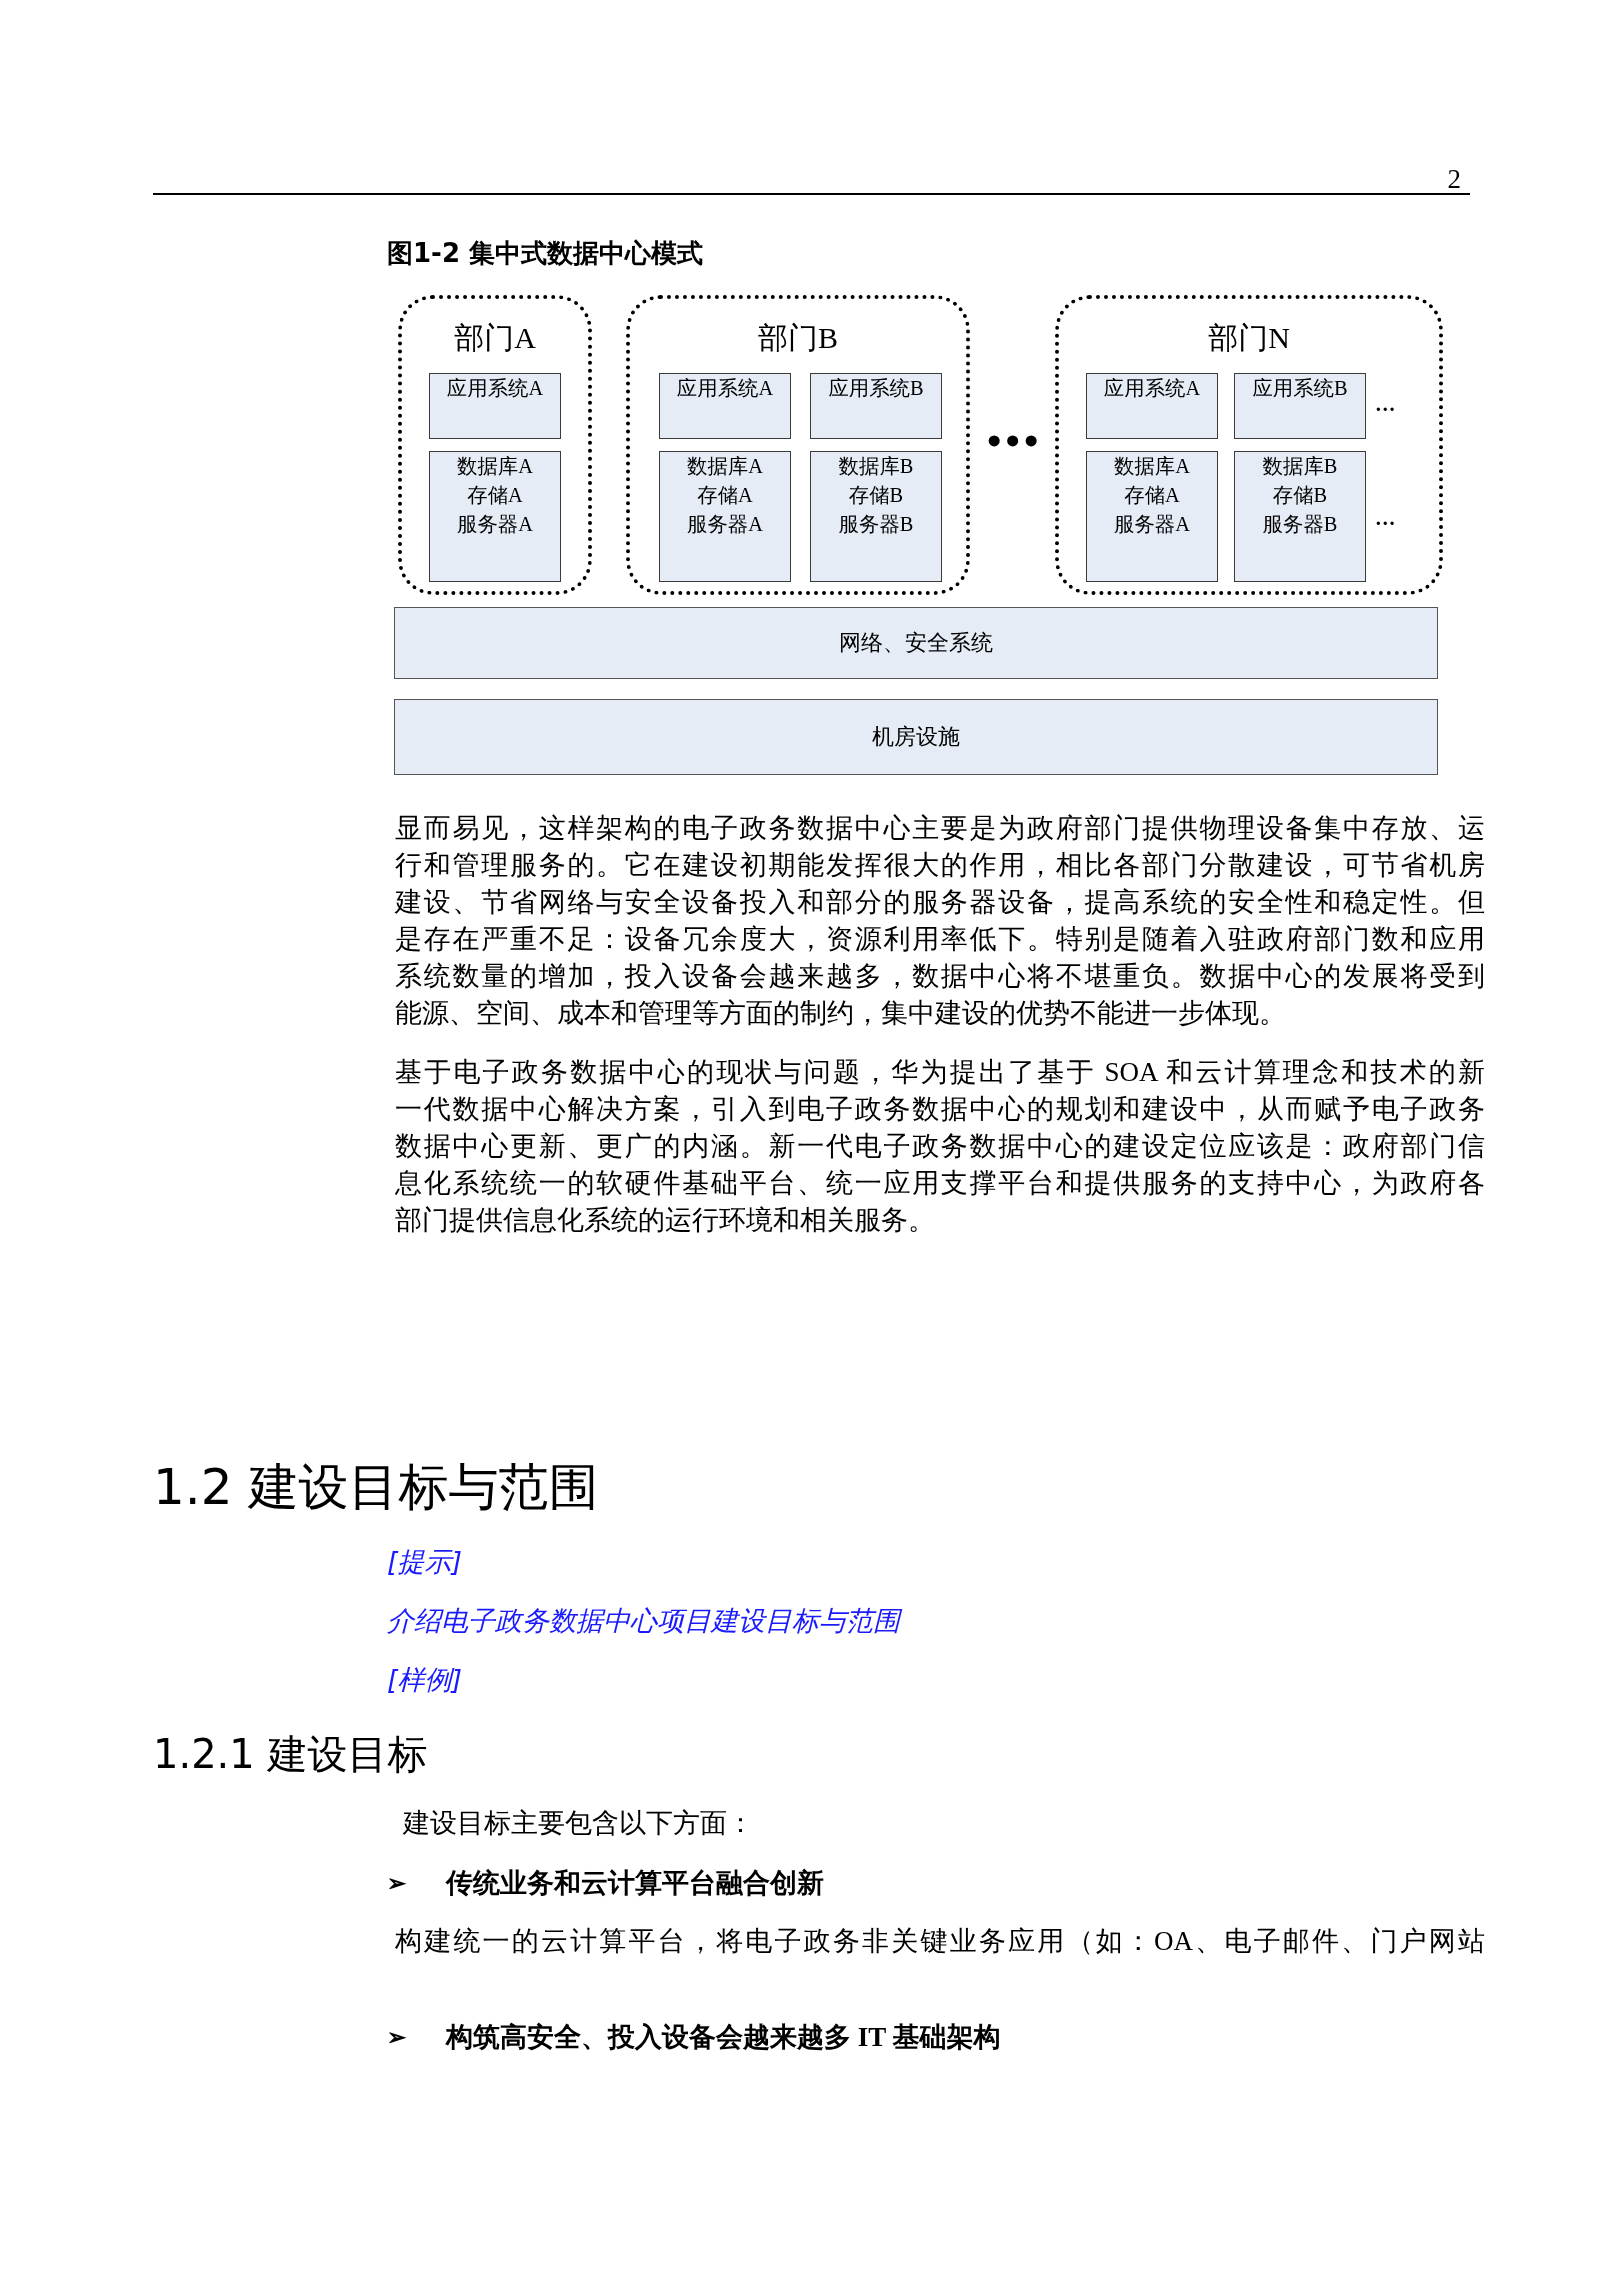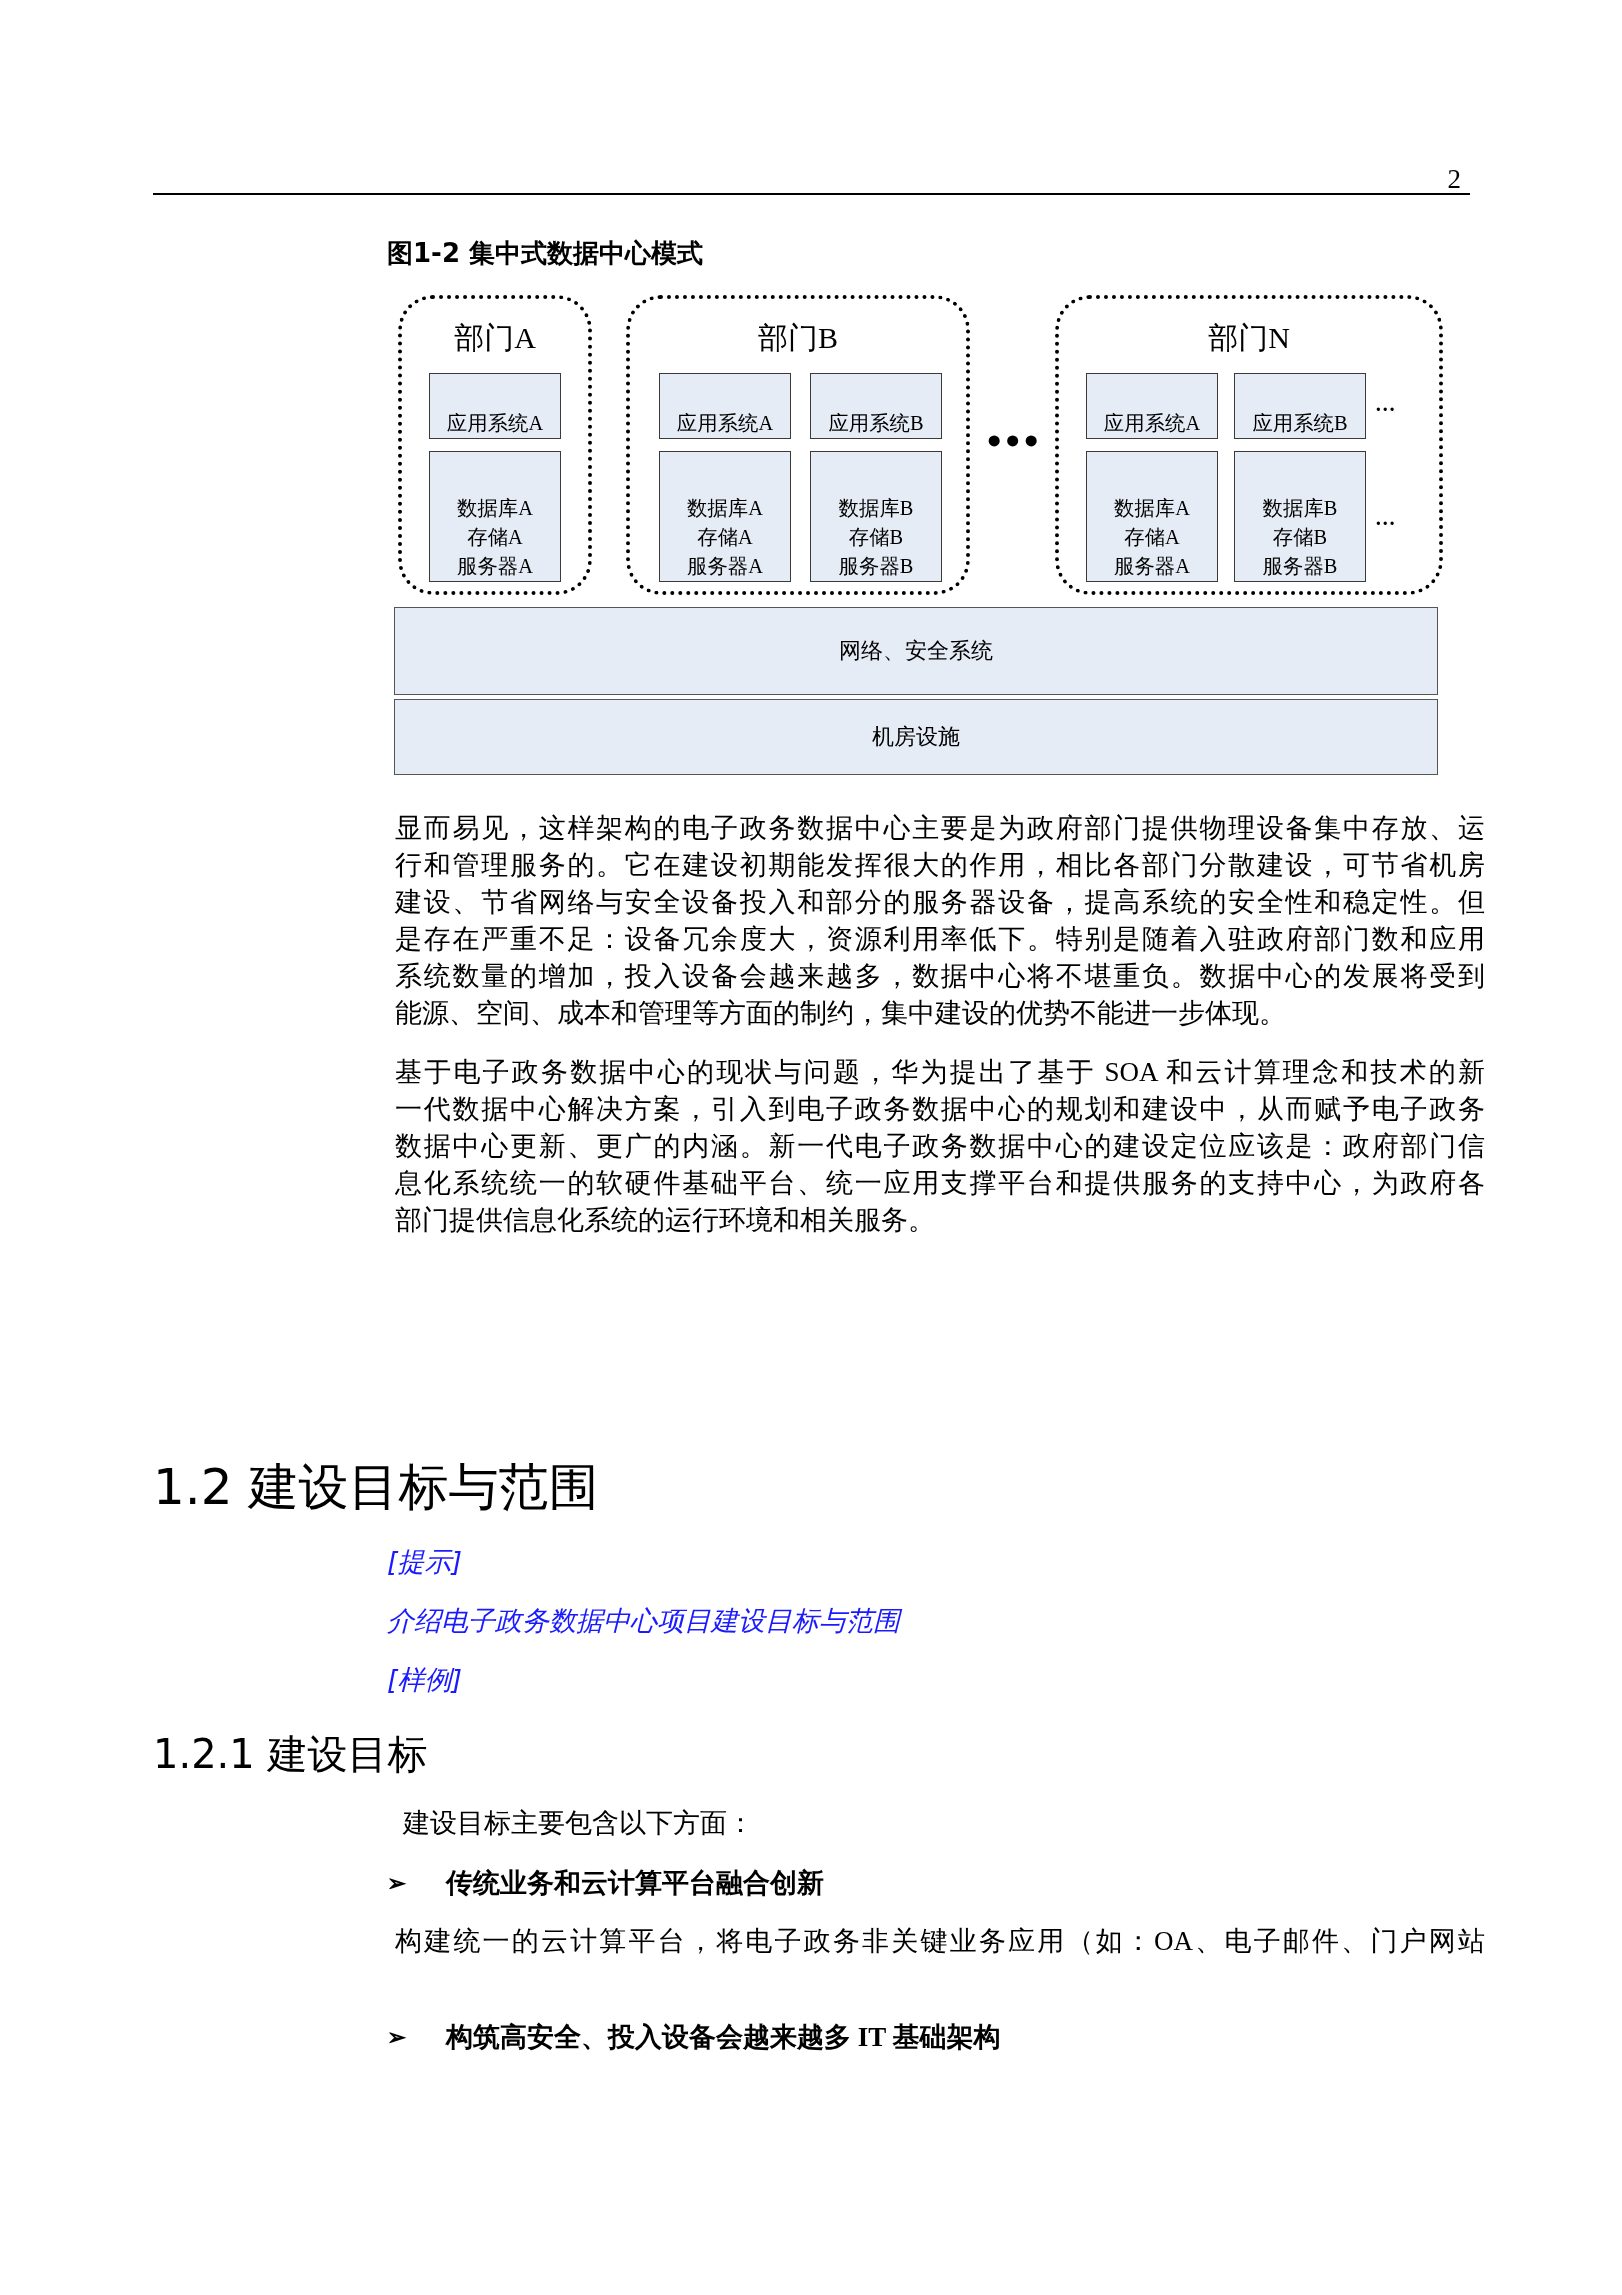--- a/index.html
+++ b/index.html
@@ -7,21 +7,21 @@
          font-family:"Liberation Serif","DejaVu Serif",serif; color:#000; }
   .abs { position:absolute; }
   .header-rule { left:153px; top:193px; width:1317px; height:2px; background:#000; }
   .page-num { right:162px; top:162px; font-size:27px; line-height:34px; }
   .caption { left:387px; top:236px; font-size:26px; line-height:34px; font-weight:bold;
              font-family:"DejaVu Sans","Liberation Sans",sans-serif; }
   .dept { border:4.1px dotted #000; border-radius:35px; box-sizing:border-box; }
   .dept-title { position:absolute; left:0; right:0; top:20.4px; text-align:center;
                 font-size:30px; line-height:38px; }
   .box { position:absolute; background:#e6ecf6; border:1.4px solid #3a3a3a; box-sizing:border-box;
-         display:flex; align-items:flex-end; justify-content:center; text-align:center;
+         display:flex; align-items:flex-start; justify-content:center; text-align:center;
          font-size:20.4px; line-height:29px; }
   .box .lines span { display:block; }
   .bigdots { font-size:41px; letter-spacing:4.1px; line-height:27px; font-weight:bold; }
   .smalldots { font-size:20.4px; line-height:20.4px; font-weight:bold; letter-spacing:1.4px; }
   .bar { position:absolute; left:394px; width:1044px; background:#e6ecf6; border:1.4px solid #555;
          box-sizing:border-box; display:flex; align-items:center; justify-content:center;
          font-size:22px; font-family:"DejaVu Sans","Liberation Sans",sans-serif; }
   .para { position:absolute; left:395px; width:1090px; font-size:27px; line-height:37px;
           text-align:justify; }
   .para .ln { display:block; white-space:nowrap; text-align-last:justify; text-align:justify; }
@@ -105,21 +105,21 @@
   <div class="box" style="left:1234px; top:451px; width:132px; height:131px;">
     <div class="lines">
       <span>数据库B</span>
       <span>存储B</span>
       <span>服务器B</span>
     </div>
   </div>
   <div class="abs smalldots" style="left:1375px; top:394px;">…</div>
   <div class="abs smalldots" style="left:1375px; top:508px;">…</div>
 
-  <div class="bar" style="top:607px; height:88px;">
+  <div class="bar" style="top:607px; height:72px;">
     <span>网络、安全系统</span>
   </div>
   <div class="bar" style="top:699px; height:76px;">
     <span>机房设施</span>
   </div>
 </div>
 
 <div class="para" style="top:810px;">
   <span class="ln">显而易见，这样架构的电子政务数据中心主要是为政府部门提供物理设备集中存放、运</span>
   <span class="ln">行和管理服务的。它在建设初期能发挥很大的作用，相比各部门分散建设，可节省机房</span>

